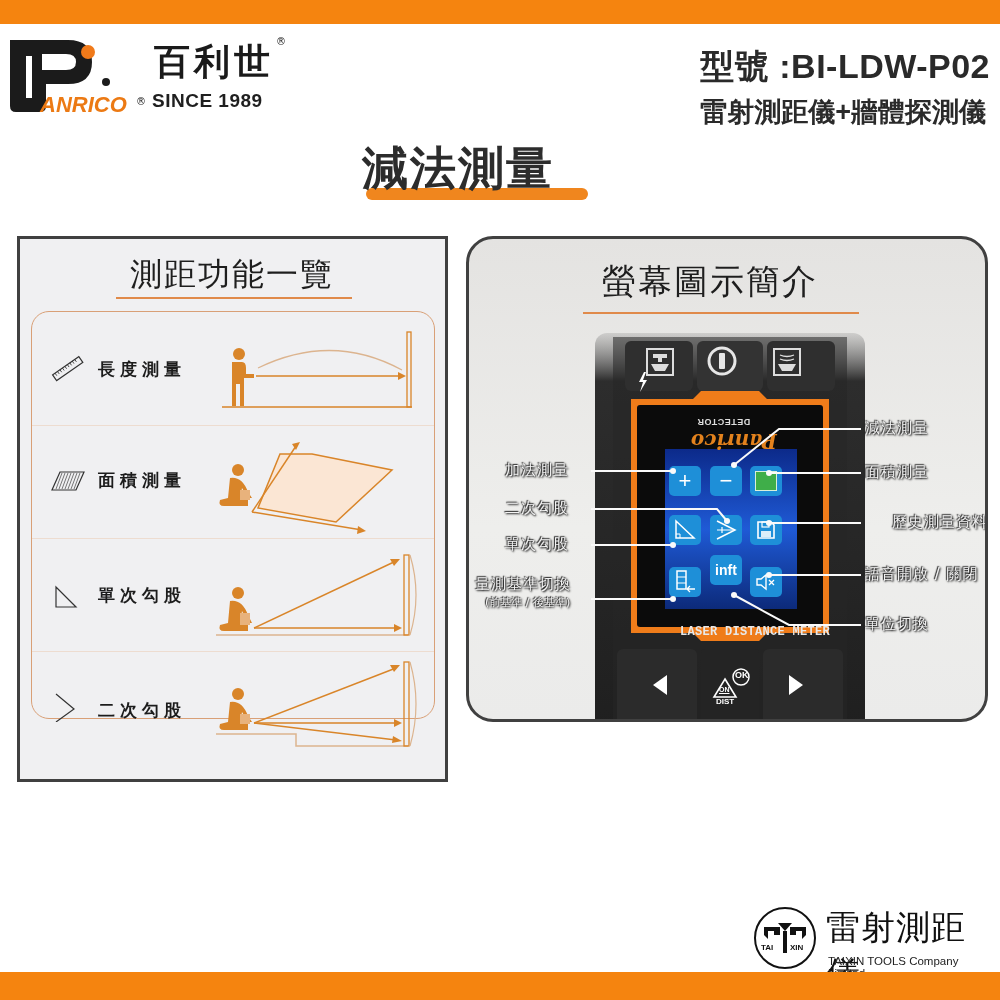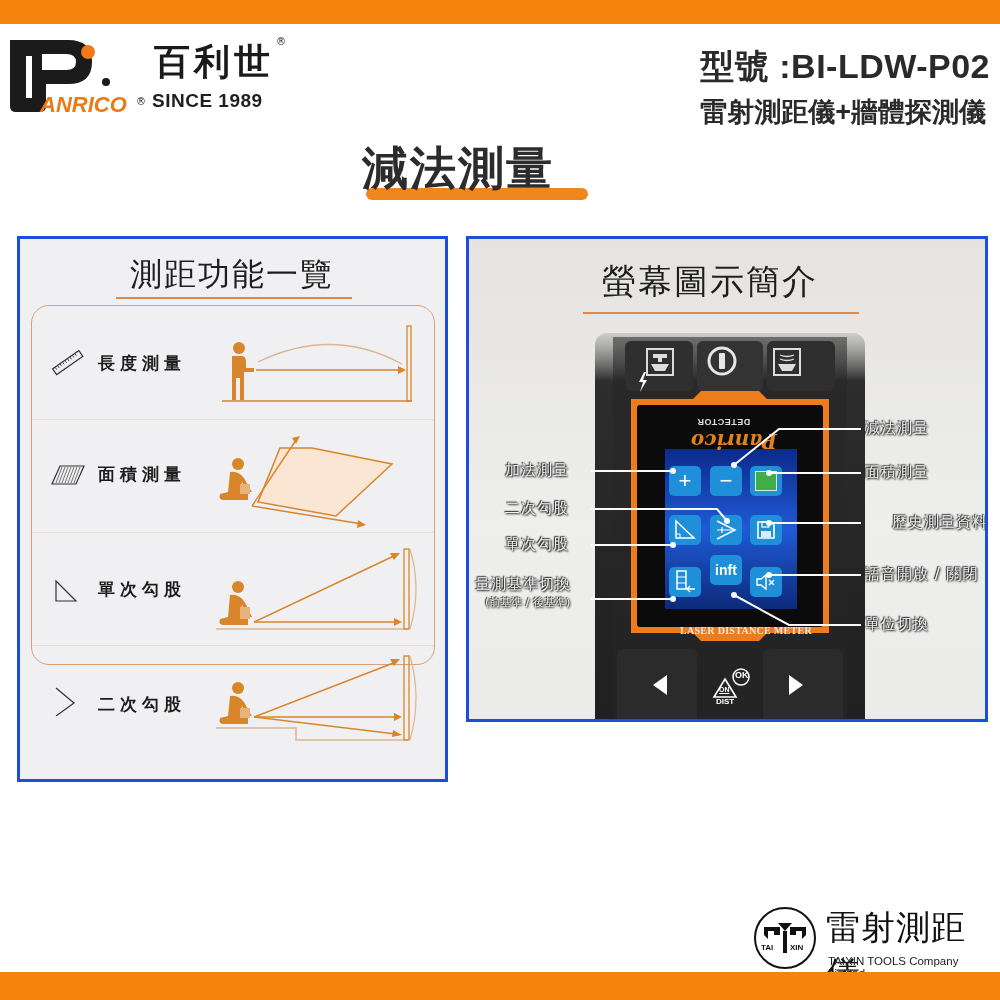--- a/index.html
+++ b/index.html
@@ -20,42 +20,42 @@
   
   .model { position: absolute; right: 10px; top: 44px; text-align: left; font-family: "Liberation Sans", sans-serif; font-weight: bold; color: #2a2a2a; }
   .model-line1 { font-size: 34px; line-height: 44px; letter-spacing: 0.5px; }
   .model-line2 { font-size: 27px; line-height: 40px; margin-top: 4px; }
 
   
   .page-title { position: absolute; left: 362px; top: 138px; font-family: "DejaVu Sans", sans-serif; font-weight: bold; font-size: 46px; color: #2c2c2c; letter-spacing: 2px; z-index: 2; }
   .page-title-underline { position: absolute; left: 366px; top: 188px; width: 222px; height: 12px; background: #f0861e; border-radius: 6px; z-index: 1; }
 
   
-  .panel { position: absolute; border: 3px solid #1d4ed8; }
+  .panel { position: absolute; border: 3px solid #404040; }
   .panel-left { left: 17px; top: 236px; width: 431px; height: 546px; background: #f0f0f2; }
-  .panel-right { left: 466px; top: 236px; width: 522px; height: 486px; background: linear-gradient(#e4e3e1, #eeeeec 60%, #ebebea); overflow: hidden; }
+  .panel-right { left: 466px; top: 236px; width: 522px; height: 486px; background: linear-gradient(#e4e3e1, #eeeeec 60%, #ebebea); overflow: hidden; border-radius: 27px; }
 
   .panel-heading { position: absolute; font-family: "DejaVu Sans", sans-serif; font-size: 32px; color: #1e1e1e; letter-spacing: 2px; }
   .panel-heading-rule { position: absolute; height: 2px; background: #e08a4a; }
 
-  .feature-box { position: absolute; left: 11px; top: 66px; width: 404px; height: 360px; border: 1.5px solid #d9a077; border-radius: 18px; }
+  .feature-box { position: absolute; left: 11px; top: 72px; width: 404px; height: 408px; border: 1.5px solid #d9a077; border-radius: 18px; }
   .feature-row { position: absolute; left: 0; width: 100%; height: 113px; }
   .feature-row + .feature-row { border-top: 1px solid #eddcd0; }
   .feature-icon { position: absolute; left: 18px; width: 36px; height: 30px; }
   .feature-label { position: absolute; left: 66px; font-family: "DejaVu Sans", sans-serif; font-weight: bold; font-size: 17px; letter-spacing: 5px; color: #1c1c1c; }
   .feature-illus { position: absolute; left: 180px; width: 220px; height: 110px; }
 
   
   .device { position: absolute; left: 126px; top: 94px; width: 270px; height: 400px; }
   .callout { position: absolute; font-family: "DejaVu Sans", sans-serif; font-size: 15px; color: #f4f4f4; text-shadow: 0 0 2px #222, 1px 1px 2px #111, -1px -1px 1px #333; letter-spacing: 1px; white-space: nowrap; }
   .callout-sub { font-size: 11px; letter-spacing: 0; }
   .callout-lines { position: absolute; left: 0; top: 0; width: 522px; height: 486px; pointer-events: none; }
 
   .screen-btn { position: absolute; width: 32px; height: 30px; border-radius: 5px; background: #1e8fd8; display: flex; align-items: center; justify-content: center; color: #fff; font-family: "Liberation Sans", sans-serif; font-weight: bold; }
-  .screen-caption { position: absolute; font-family: Liberation Serif, serif; font-weight: bold; font-size: 10px; color: #e8e8e8; letter-spacing: 0.3px; padding-left: 12px; }
+  .screen-caption { position: absolute; font-family: Liberation Mono, monospace; font-weight: bold; font-size: 12px; color: #e8e8e8; letter-spacing: 0.3px; padding-left: 12px; }
 
   
   .taixin { position: absolute; left: 752px; top: 905px; width: 245px; height: 66px; }
   .taixin-mark { position: absolute; left: 0; top: 0; width: 66px; height: 66px; }
   .taixin-cn { position: absolute; left: 74px; top: 0px; font-family: "DejaVu Sans", sans-serif; font-size: 34px; color: #111; letter-spacing: 1px; }
   .taixin-en { position: absolute; left: 76px; top: 50px; font-family: "Liberation Sans", sans-serif; font-size: 11.5px; color: #222; }
 </style>
 </head>
 <body>
 

